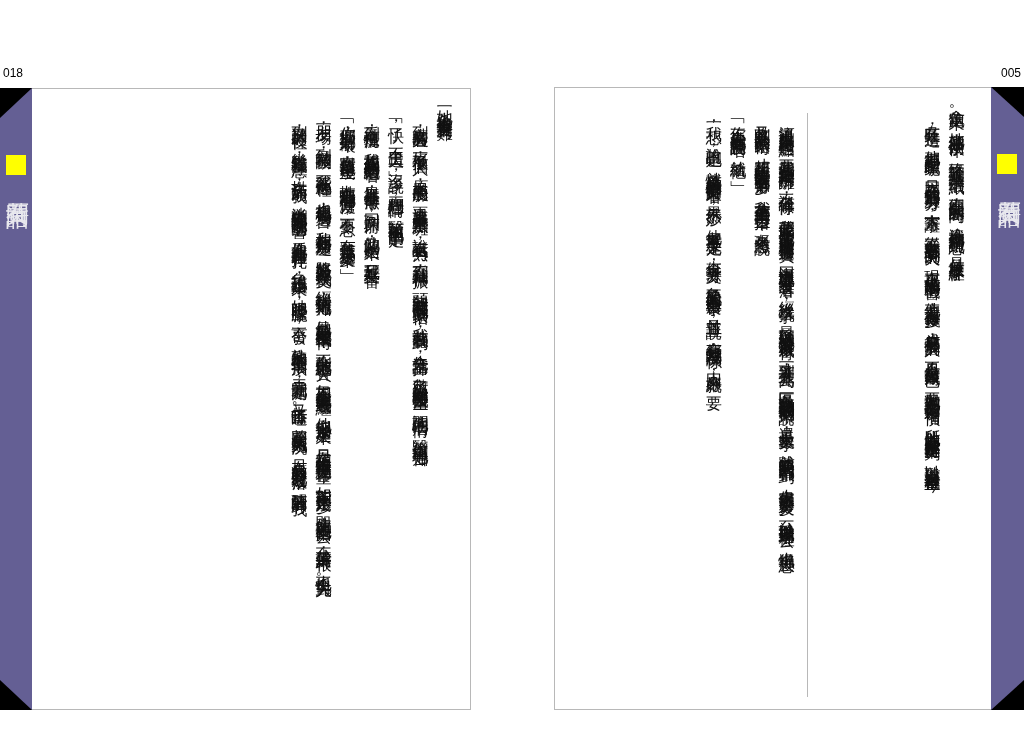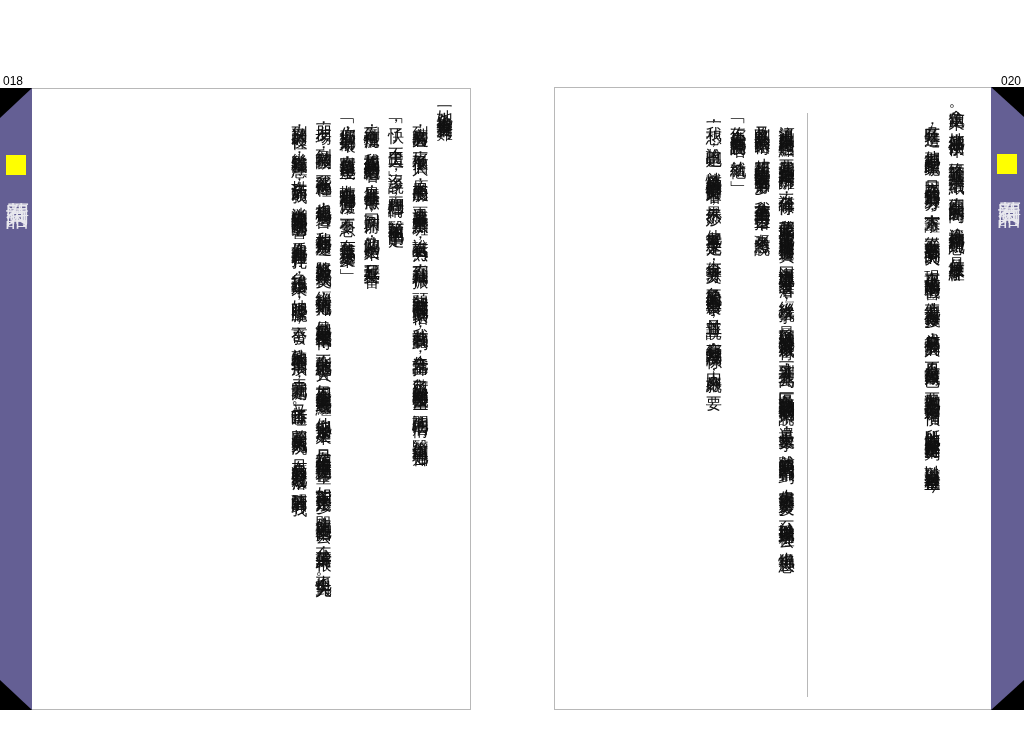--- a/index.html
+++ b/index.html
@@ -1,19 +1,19 @@
 <!DOCTYPE html>
 <html><head>
 <meta charset="utf-8">
 <style>
   html, body { margin:0; padding:0; background:#ffffff; }
   body { width:1024px; height:742px; position:relative; overflow:hidden;
          font-family: "DejaVu Sans", "Liberation Sans", sans-serif; color:#000; }
 
-  .page-num { position:absolute; top:74px; font-size:12px; color:#000;
+  .page-num { position:absolute; top:66px; font-size:12px; color:#000;
               font-family: "Liberation Sans", "DejaVu Sans", sans-serif; }
   .page-num.left { left:3px; }
   .page-num.right { right:3px; }
 
   .frame { position:absolute; border:1px solid #b8b8b8; box-sizing:border-box; }
   .frame.left { left:32px; top:88px; width:439px; height:622px; border-left:none; }
   .frame.right { left:554px; top:87px; width:437px; height:623px; border-right:none; }
 
   .tab { position:absolute; width:32px; background:#645f94; }
   .tab.left { left:0; top:88px; height:622px; }
@@ -57,21 +57,21 @@
 <div class="text-block lp-text">
   <p>她一人負擔喪事實在為難。</p>
   <p class="indent">到病房看吳旺，好像換了一個人，原本黑瘦的臉，更透著臘黃中帶點黑斑，說話有氣無力，看到我精神一振，頭句話就問有沒有他的家信？我裝著沒聽到，先拿話岔掉，敷衍了幾句就離開去找醫生，詢問他的病情：醫生倒坦白地告知：</p>
   <p class="indent">「快了，不出這三天！」沒多說，再想問詳情，醫生頭也不回的走了。</p>
   <p class="indent">看到這樣情況，我想如果此刻將信給他看，無異是催命無常，回到床前，他又問起信來，我只好支吾一番：</p>
   <p class="indent">「你們那窮鄉僻壤，寄封信要跑十幾里，七轉八轉地那有台灣方便，不要急，有信我會馬上送麥來。」</p>
   <p class="indent">朋友一場，到最後關頭，我能不送他一程？也想套他幾句遺言，和他存款如何處理？將來好對他家屬交代。經拐彎抹角地得知，他最急的是他家三代單傳，不能到他就絕了香火，如果不能生就抱養或過繼；他似乎知道起不來了，只是在絕望中猶存一點僥倖希望：如能夠下床走幾步？即使躺著也要抬回去，至少落葉歸了根，也不愧對先人。</p>
   <p class="indent">到次日的夜裡，幾點鐘我沒注意，扒在床沿的我，迷糊中聽他喉嚨裡咕嚕的響，看他扭曲身軀在掙扎，急找護士小姐來，她睡眼朦朧，一言不發，熟練的插上管子抽痰，弄完就走開，又去打瞌睡了。整間病房氣氛死沉，只有病患的鼾聲此起彼落，清醒的只有我一</p>
 </div>
 
-<div class="page-num right">020</div>
+<div class="page-num right">005</div>
 <div class="frame right"></div>
 <div class="tab right">
   <div class="tri top"></div>
   <div class="square"></div>
   <div class="title">
       <span>黃石閑話</span>
     </div>
   <div class="tri bottom"></div>
 </div>
 <div class="text-block rp-a">

